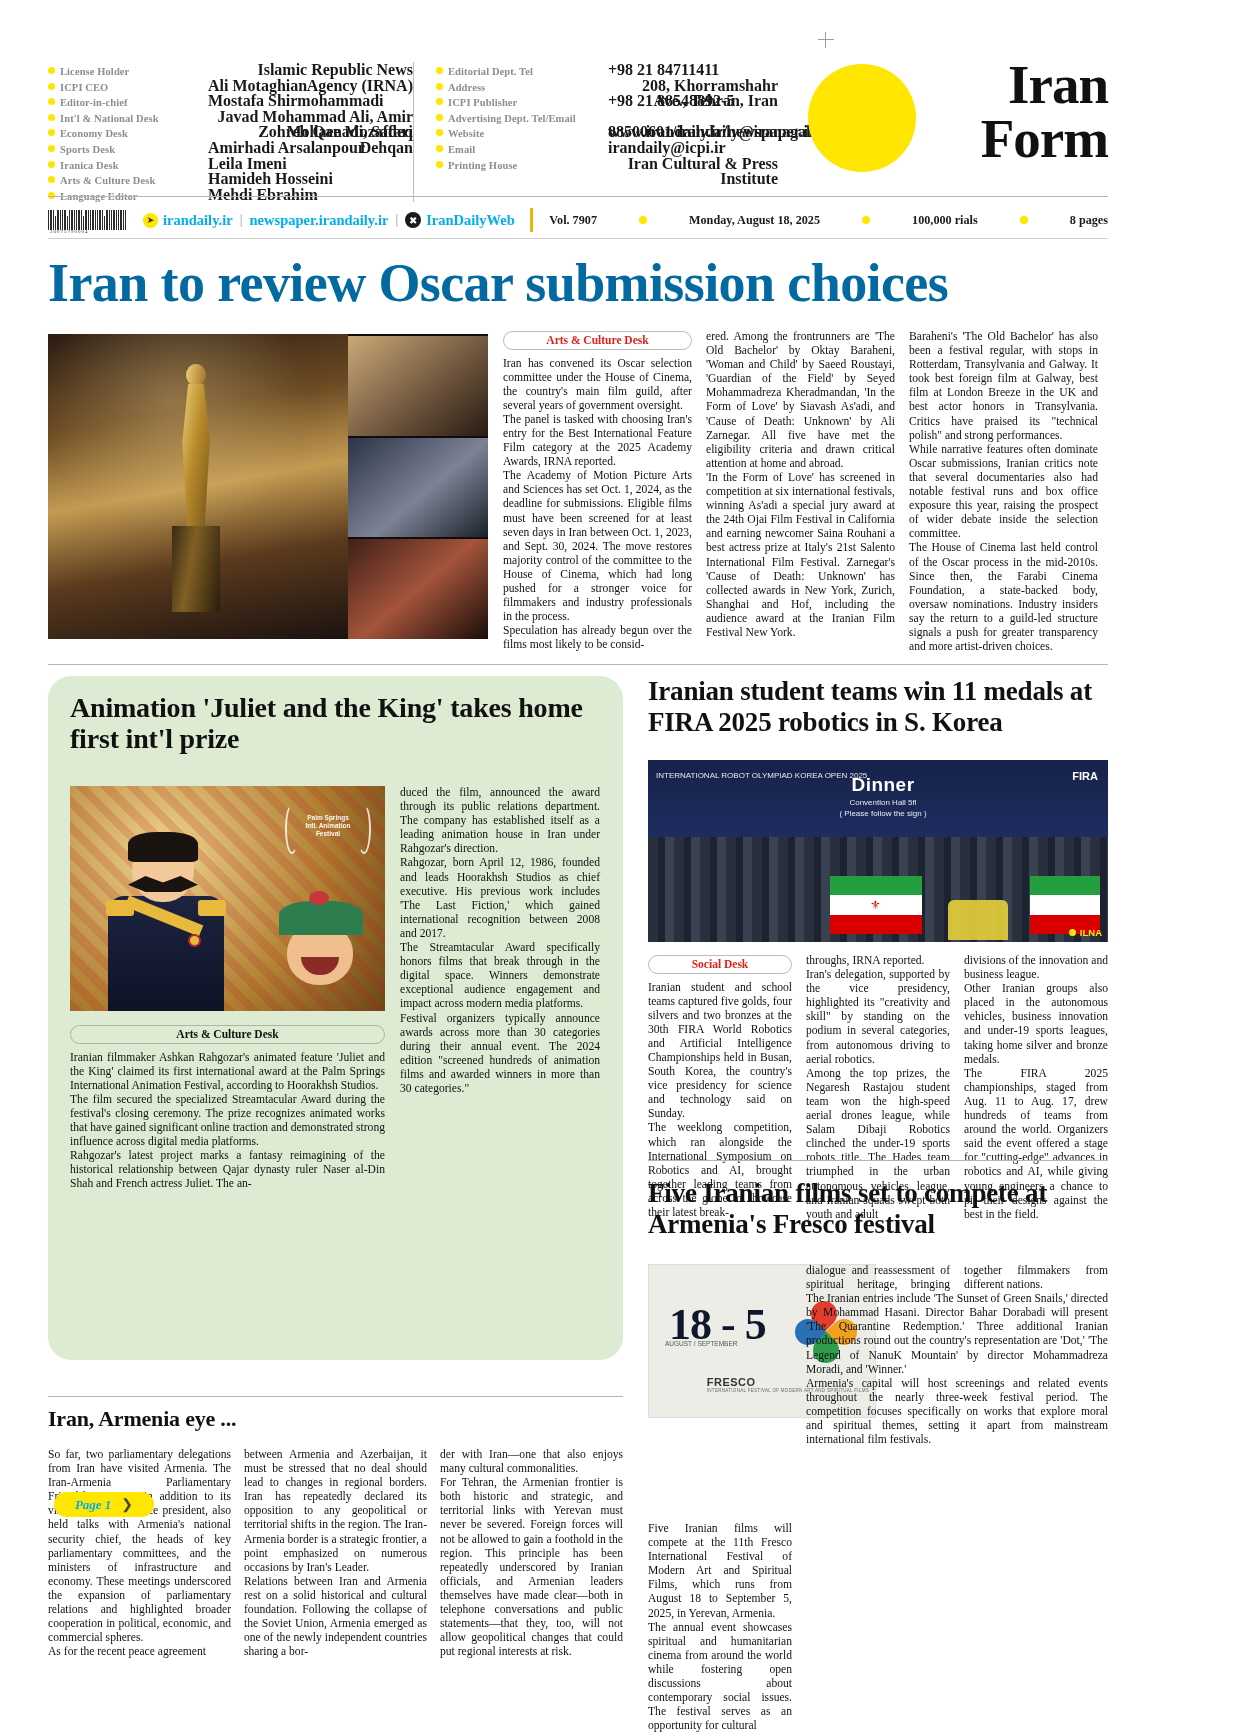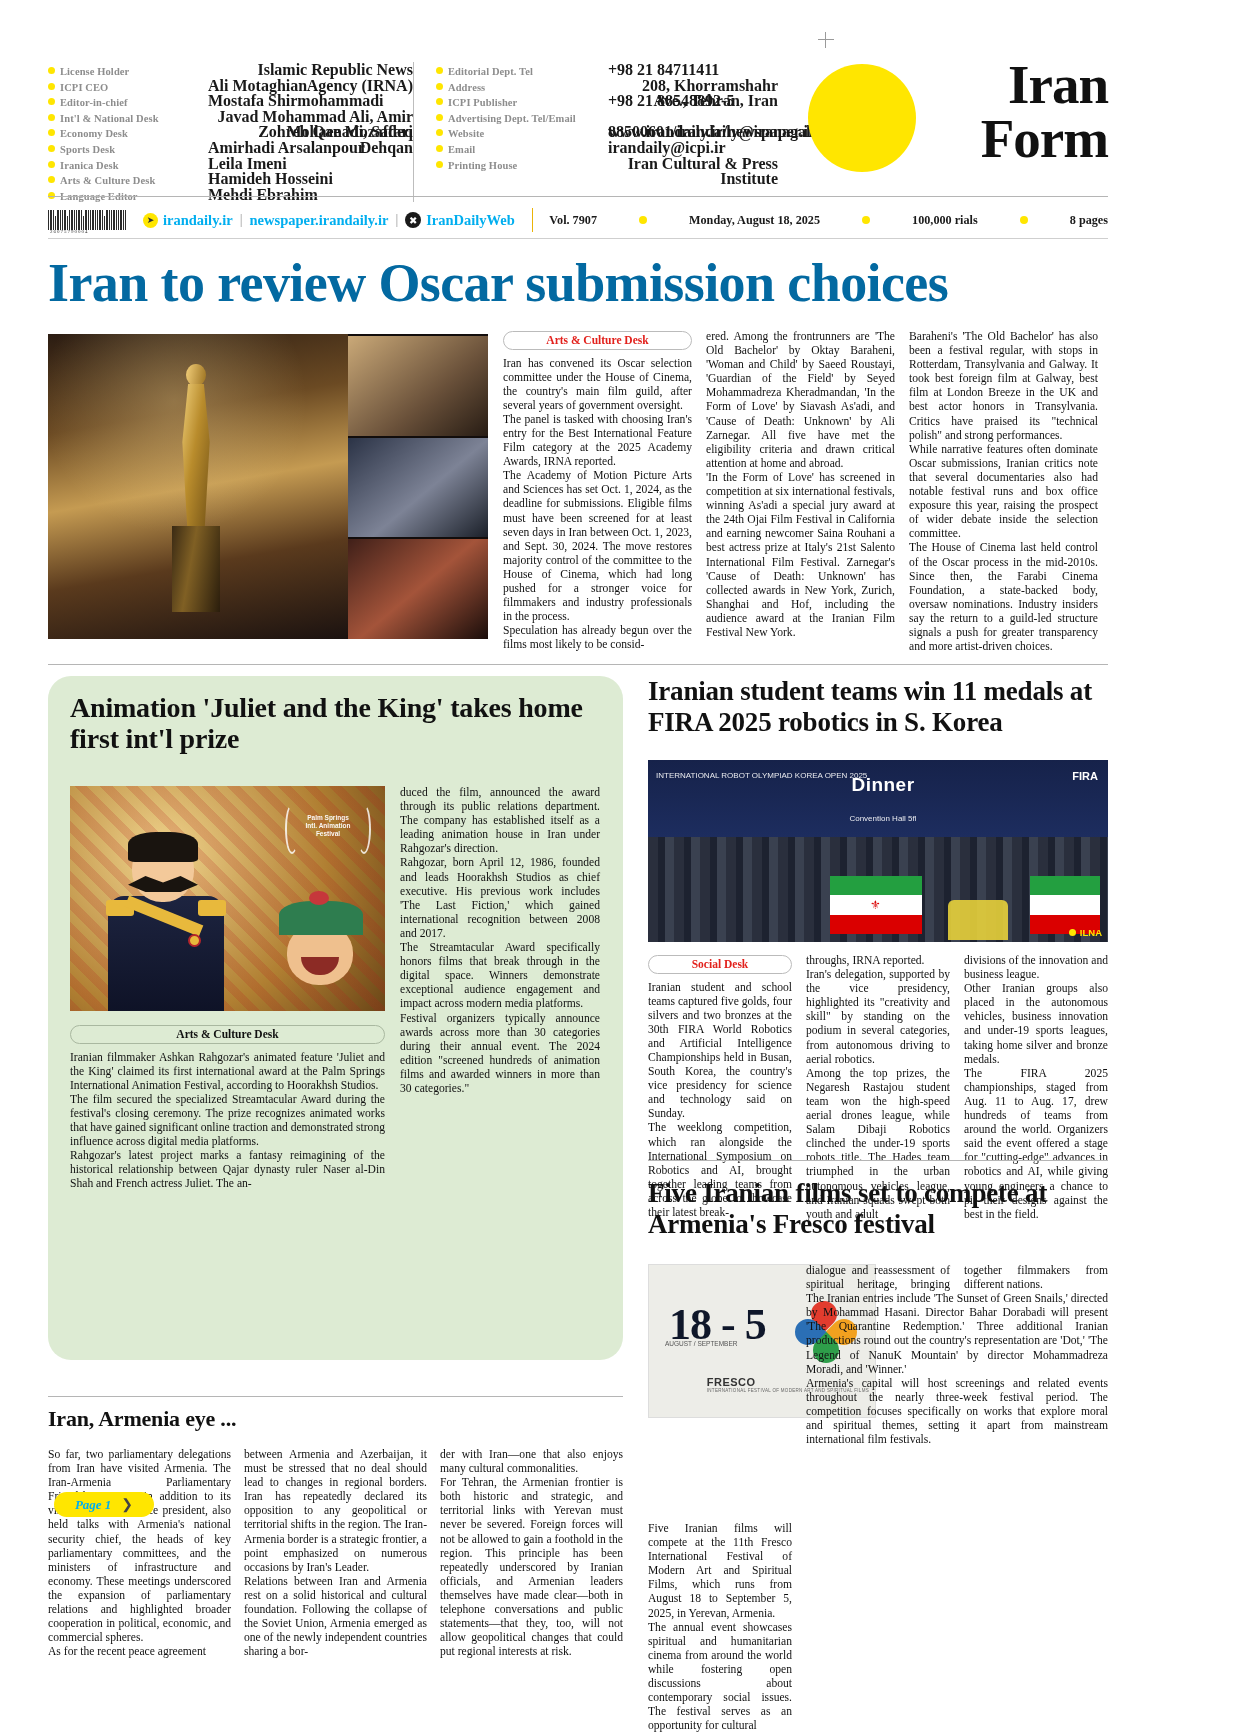--- a/index.html
+++ b/index.html
@@ -45,21 +45,21 @@
   .barcode { display:flex; align-items:flex-end; height:20px; margin-right:8px;}
   .barcode i { display:block; width:1px; height:20px; background:#2b2b2b; margin-right:1px; }
   .barcode i.w { width:2px; }
   .barcode i.s { height:14px; }
   .bc-num { font-size:5px; color:#333; position:absolute; left:2px; top:19px; letter-spacing:1px;}
   .bcbox { position:relative; margin-right:8px; }
   .pin { width:15px; height:15px; border-radius:50%; background:#FFE600; display:inline-flex; align-items:center; justify-content:center; font-size:9px; color:#333; margin-right:5px;}
   .lnk { font-size:14.5px; font-weight:700; color:#00AEEF; }
   .sep { color:#9a9a9a; margin:0 7px; font-size:14px; }
   .xbadge { width:16px; height:16px; border-radius:50%; background:#1a1a1a; color:#fff; font-size:10px; display:inline-flex; align-items:center; justify-content:center; margin-right:5px; font-family:"Liberation Sans", sans-serif; }
-  .inforight { margin-left:auto; display:flex; align-items:center; border-left:1px solid #eab308; padding-left:16px; height:24px;gap:36px;}
+  .inforight { margin-left:auto; display:flex; align-items:center; border-left:3px solid #eab308; padding-left:16px; height:24px;gap:36px;}
   .inforight span { font-size:12.2px; font-weight:700; color:#1a1a1a; }
   .ydot { width:8px; height:8px; border-radius:50%; background:#FFE600; display:inline-block; margin:0 6px; }
   .infobar-rule { position:absolute; left:0; top:238px; width:1060px; height:1px; background:#cfcfcf; }
 
   
   .mainhead { position:absolute; left:0; top:256px; width:1060px;
     font-size:54px; font-weight:700; letter-spacing:-0.6px; line-height:1.02; color:#0369a1; }
 
   
   .lead { position:absolute; left:0; top:330px; width:1060px; height:325px; }
@@ -135,21 +135,21 @@
   
   .rob { position:absolute; left:600px; top:676px; width:460px; }
   .rob-head { font-size:27px; font-weight:700; line-height:1.14; letter-spacing:-0.2px; color:#111; }
   .rob-photo { position:absolute; left:0; top:84px; width:460px; height:182px; overflow:hidden;
      background:linear-gradient(180deg,#1b2a52,#20306a 45%,#121a33); }
   .rob-stage { position:absolute; left:0; top:0; width:460px; height:92px;
      background:linear-gradient(180deg,#16224a,#1e2f63); }
   .rob-banner { position:absolute; left:120px; top:14px; width:230px; height:44px; color:#fff;
      font-family:"Liberation Sans", sans-serif; text-align:center; }
   .rob-banner b { font-size:19px; letter-spacing:.5px; }
-  .rob-banner s { display:block; font-size:8px; text-decoration:none; opacity:.9; margin-top:18px;}
+  .rob-banner s { display:block; font-size:8px; text-decoration:none; opacity:.9; margin-top:2px;}
   .rob-l { position:absolute; left:8px; top:10px; color:#fff; font-size:8px; font-family:"Liberation Sans", sans-serif; line-height:11px; opacity:.9;}
   .rob-r { position:absolute; right:10px; top:10px; color:#fff; font-size:11px; font-weight:700; font-family:"Liberation Sans", sans-serif;}
   .rob-crowd { position:absolute; left:0; bottom:0; width:460px; height:105px;
      background:repeating-linear-gradient(90deg,#2a2f3d 0 10px,#1d2230 10px 17px,#3a4150 17px 26px);}
   .rob-flag { position:absolute; bottom:8px; width:92px; height:58px; }
   .rob-flag.a { left:182px; } .rob-flag.b { right:8px; width:70px; }
   .rob-flag i { display:block; height:33.33%; }
   .rob-flag .g { background:#239F40; } .rob-flag .w { background:#fff; } .rob-flag .r2 { background:#DA0000; }
   .rob-flag .emb { position:absolute; left:50%; top:50%; transform:translate(-50%,-50%); width:12px; height:12px; color:#DA0000; font-size:12px; line-height:12px;}
   .rob-yellow { position:absolute; bottom:2px; left:300px; width:60px; height:40px; background:#E8D23B; border-radius:6px 6px 0 0; opacity:.9;}

